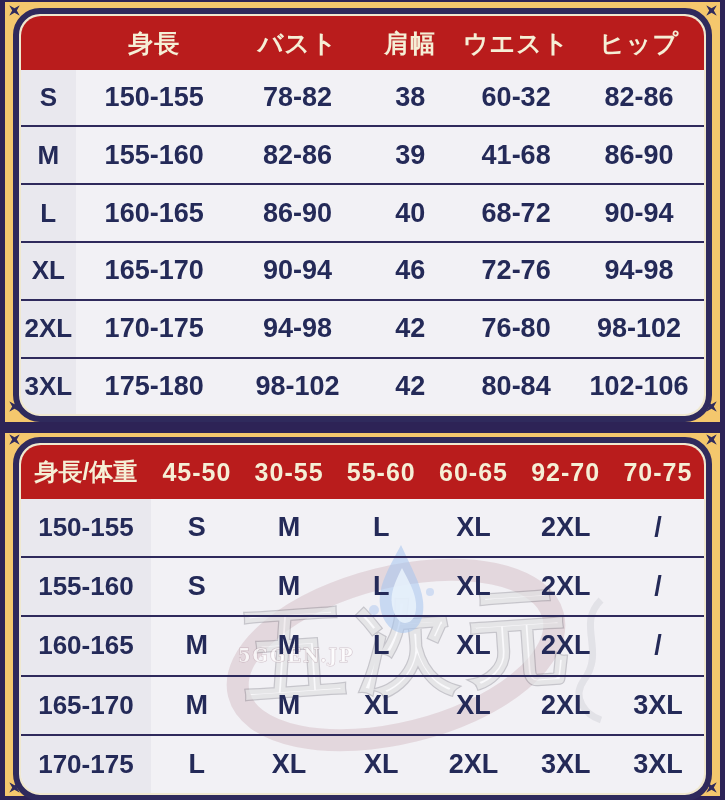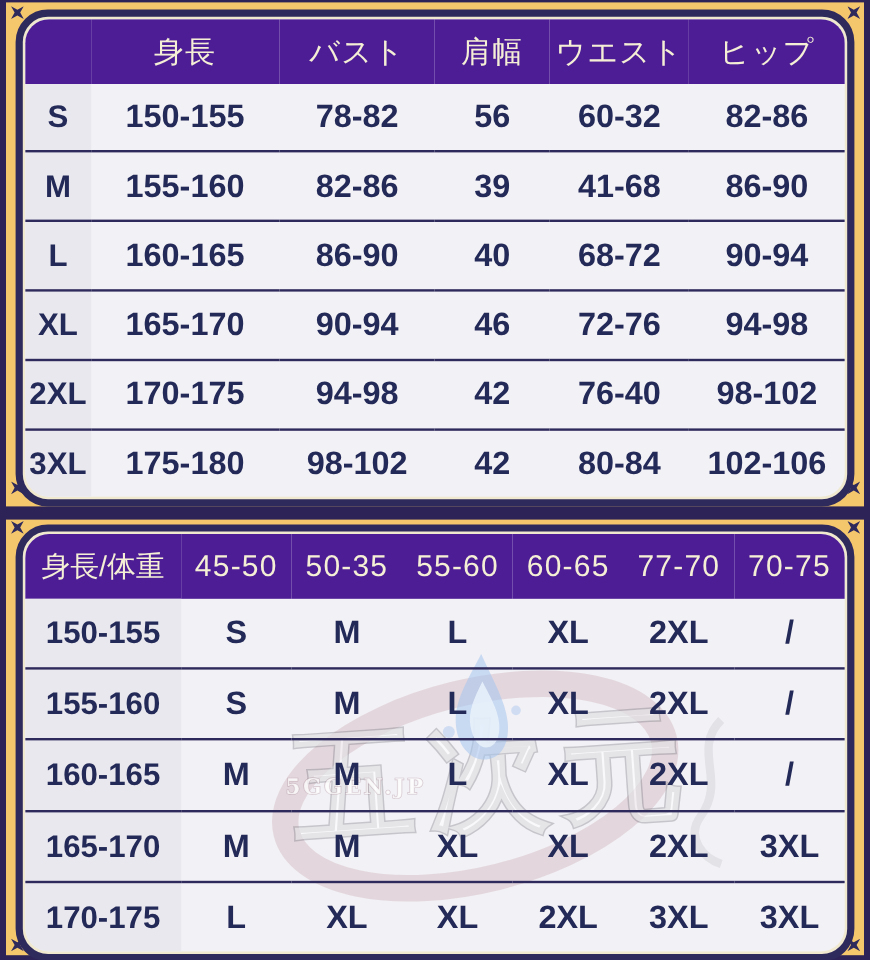--- a/index.html
+++ b/index.html
@@ -24,21 +24,21 @@
   .panel-inner{
     position:absolute;inset:2px;border-radius:20px;overflow:hidden;
     background:#f2f1f5;display:flex;flex-direction:column;
   }
 
   table.size-table{
     width:100%;height:100%;border-collapse:collapse;table-layout:fixed;
     position:relative;z-index:2;
   }
   .size-table thead th{
-    background:#4c1d95;color:#f5efd6;font-weight:normal;
+    background:#b91c1c;color:#f5efd6;font-weight:bold;
     font-size:25px;padding:0;height:54px;vertical-align:middle;text-align:center;
     letter-spacing:1px;
   }
   .size-table td{
     text-align:center;vertical-align:middle;color:#242a58;
     font-weight:bold;font-size:27px;padding:0;
   }
   .size-table tbody tr + tr td{border-top:2px solid #2f2a5c;}
   #panel1 td.first-col{background:#e9e8ee;font-size:26px;}
   #panel2 td.first-col{background:#e9e8ee;font-size:26px;}
@@ -90,21 +90,21 @@
           <th>肩幅</th>
           <th>ウエスト</th>
           <th>ヒップ</th>
         </tr>
       </thead>
       <tbody>
         <tr>
           <td class="first-col">S</td>
           <td>150-155</td>
           <td>78-82</td>
-          <td>56</td>
+          <td>38</td>
           <td>60-32</td>
           <td>82-86</td>
         </tr>
         <tr>
           <td class="first-col">M</td>
           <td>155-160</td>
           <td>82-86</td>
           <td>39</td>
           <td>41-68</td>
           <td>86-90</td>
@@ -123,21 +123,21 @@
           <td>90-94</td>
           <td>46</td>
           <td>72-76</td>
           <td>94-98</td>
         </tr>
         <tr>
           <td class="first-col">2XL</td>
           <td>170-175</td>
           <td>94-98</td>
           <td>42</td>
-          <td>76-40</td>
+          <td>76-80</td>
           <td>98-102</td>
         </tr>
         <tr>
           <td class="first-col">3XL</td>
           <td>175-180</td>
           <td>98-102</td>
           <td>42</td>
           <td>80-84</td>
           <td>102-106</td>
         </tr>
@@ -167,24 +167,24 @@
           <col style="width:13.5%">
         <col style="width:13.5%">
           <col style="width:13.5%">
           <col style="width:13.5%">
           <col style="width:13.5%">
       </colgroup>
       <thead>
         <tr>
           <th class="corner">身長/体重</th>
           <th>45-50</th>
-          <th>50-35</th>
+          <th>30-55</th>
           <th>55-60</th>
           <th>60-65</th>
-          <th>77-70</th>
+          <th>92-70</th>
           <th>70-75</th>
         </tr>
       </thead>
       <tbody>
         <tr>
           <td class="first-col">150-155</td>
           <td>S</td>
           <td>M</td>
           <td>L</td>
           <td>XL</td>

